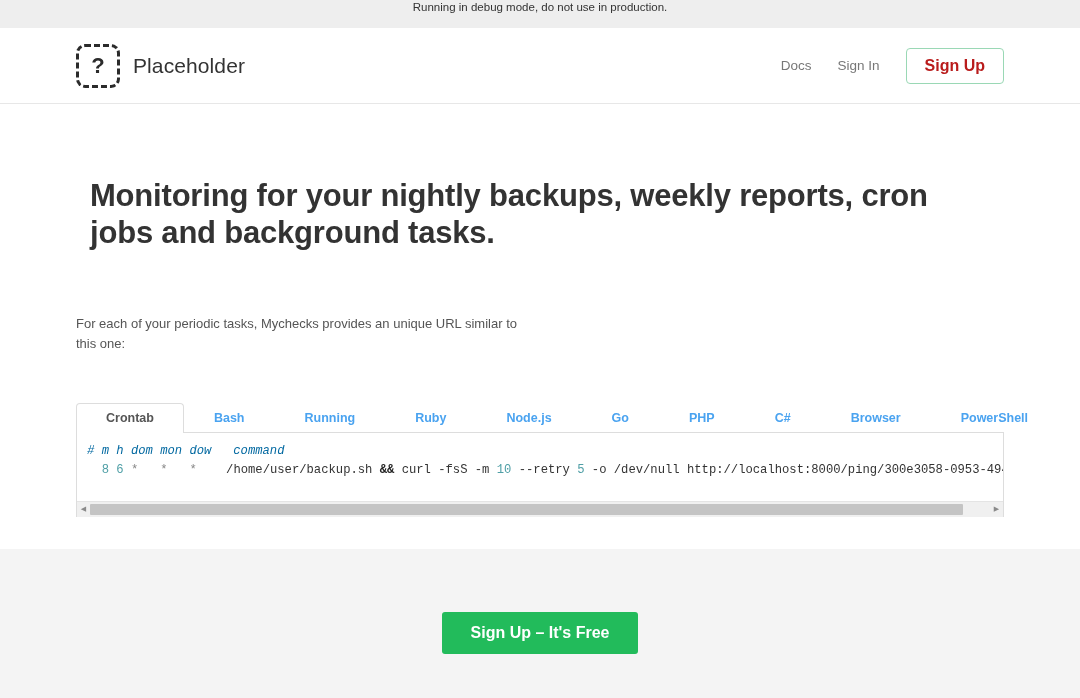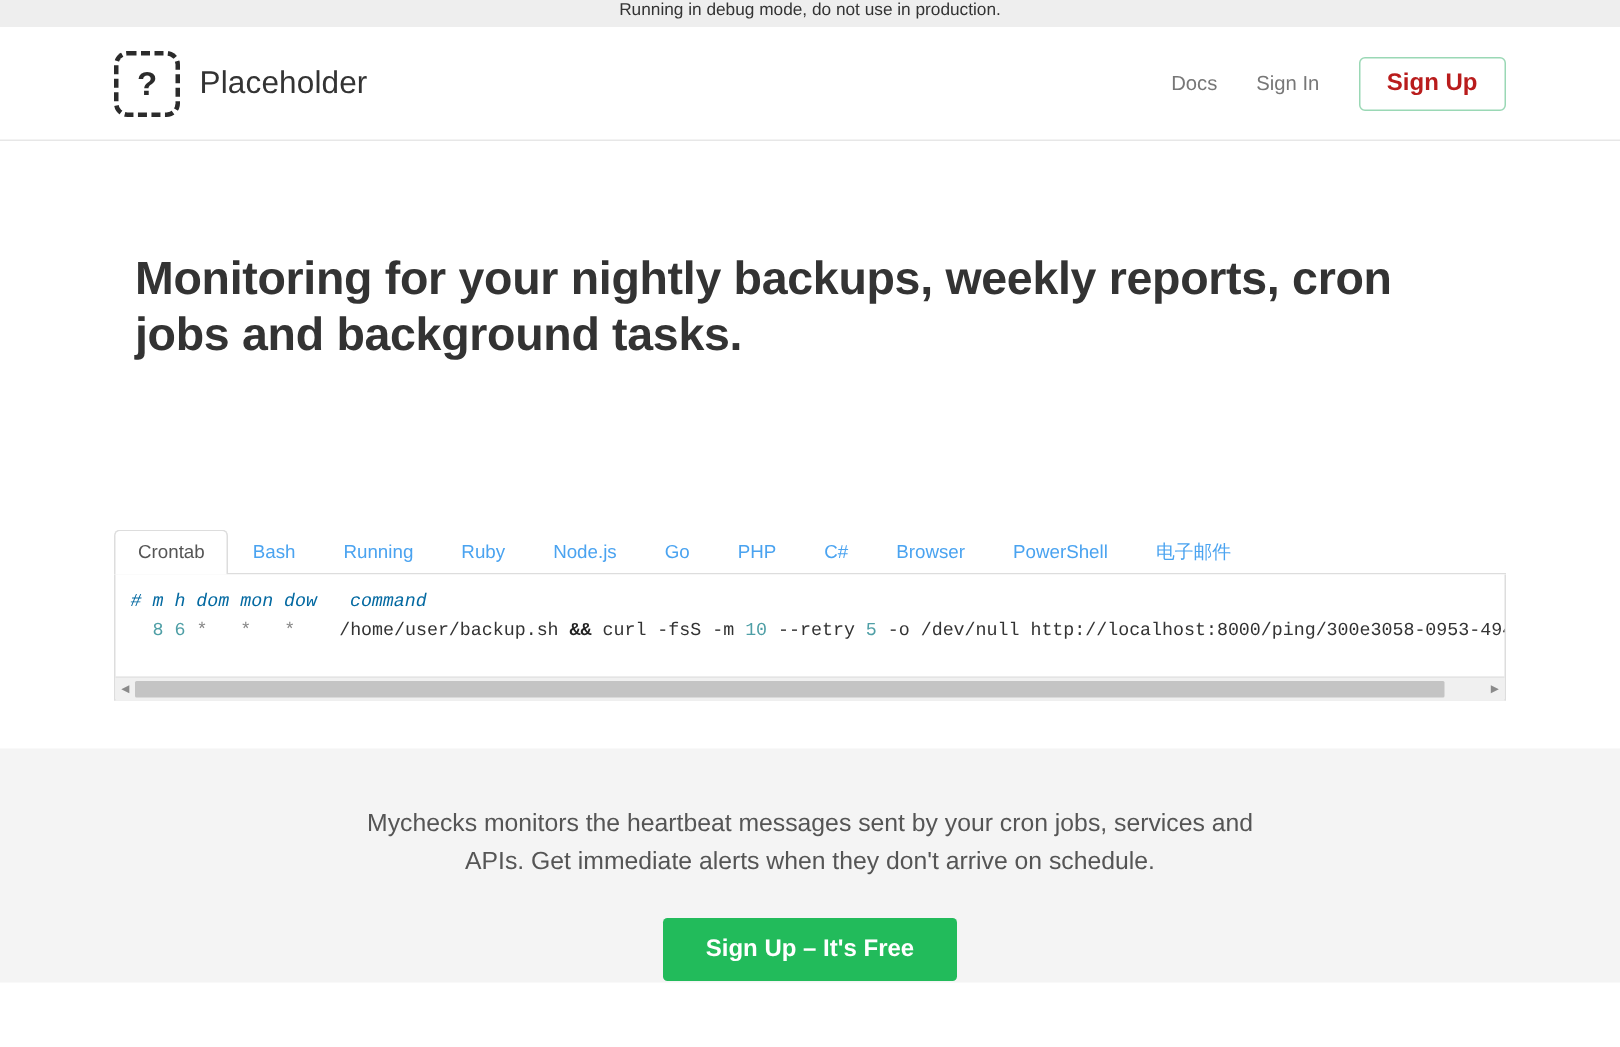--- a/index.html
+++ b/index.html
@@ -6,21 +6,21 @@
   html, body {
     margin: 0; padding: 0;
     width: 1080px; height: 698px;
     background: #ffffff;
     font-family: "Liberation Sans", sans-serif;
     overflow: hidden;
   }
 
   
   .debug-banner {
-    height: 18px;
+    height: 28px;
     background: #eeeeee;
     color: #333333;
     font-size: 11.5px;
     line-height: 14px;
     text-align: center;
     width: 100%;
   }
 
   
   .site-header {
@@ -129,28 +129,29 @@
   .tab-strip {
     display: flex;
     align-items: flex-end;
     border-bottom: 1px solid #dddddd;
     padding-left: 0;
     height: 31px;
   }
   .tab {
     font-size: 12.5px;
     color: #4aa3f0;
-    padding: 7px 15px;
+    padding: 7px 29px;
     cursor: pointer;
     border: 1px solid transparent;
     border-bottom: none;
     line-height: 1.2;
     margin-bottom: -1px;
     background: transparent;
     white-space: nowrap;
+    font-weight: bold;
   }
   .tab.active {
     color: #555555;
     background: #ffffff;
     border-color: #dddddd;
     border-top-left-radius: 4px;
     border-top-right-radius: 4px;
   }
   .code-panel {
     border: 1px solid #dddddd;
@@ -262,20 +263,21 @@
     <a class="btn-signup-outline" href="#">Sign Up</a>
   </nav>
 </header>
 
 <section class="hero">
   <h1>Monitoring for your nightly backups, weekly reports, cron jobs and background tasks.</h1>
 </section>
 
 <section class="intro">
   <div class="intro-col">
+    <p class="intro-text">For each of your periodic tasks, Mychecks provides an unique URL similar to this one:</p>
   </div>
 </section>
 
 <section class="snippet">
   <div class="tab-strip">
     <div class="tab active">Crontab</div>
     <div class="tab">Bash</div>
     <div class="tab">Running</div>
     <div class="tab">Ruby</div>
     <div class="tab">Node.js</div>
@@ -297,15 +299,14 @@
       <div class="hscroll-arrow">◀</div>
       <div class="hscroll-track">
         <div class="hscroll-thumb"></div>
       </div>
       <div class="hscroll-arrow">▶</div>
     </div>
   </div>
 </section>
 
 <section class="cta">
-  <p>Mychecks monitors the heartbeat messages sent by your cron jobs, services and APIs. Get immediate alerts when they don't arrive on schedule.</p>
   <a class="btn-cta" href="#">Sign Up – It's Free</a>
 </section>
 
 </body></html>

